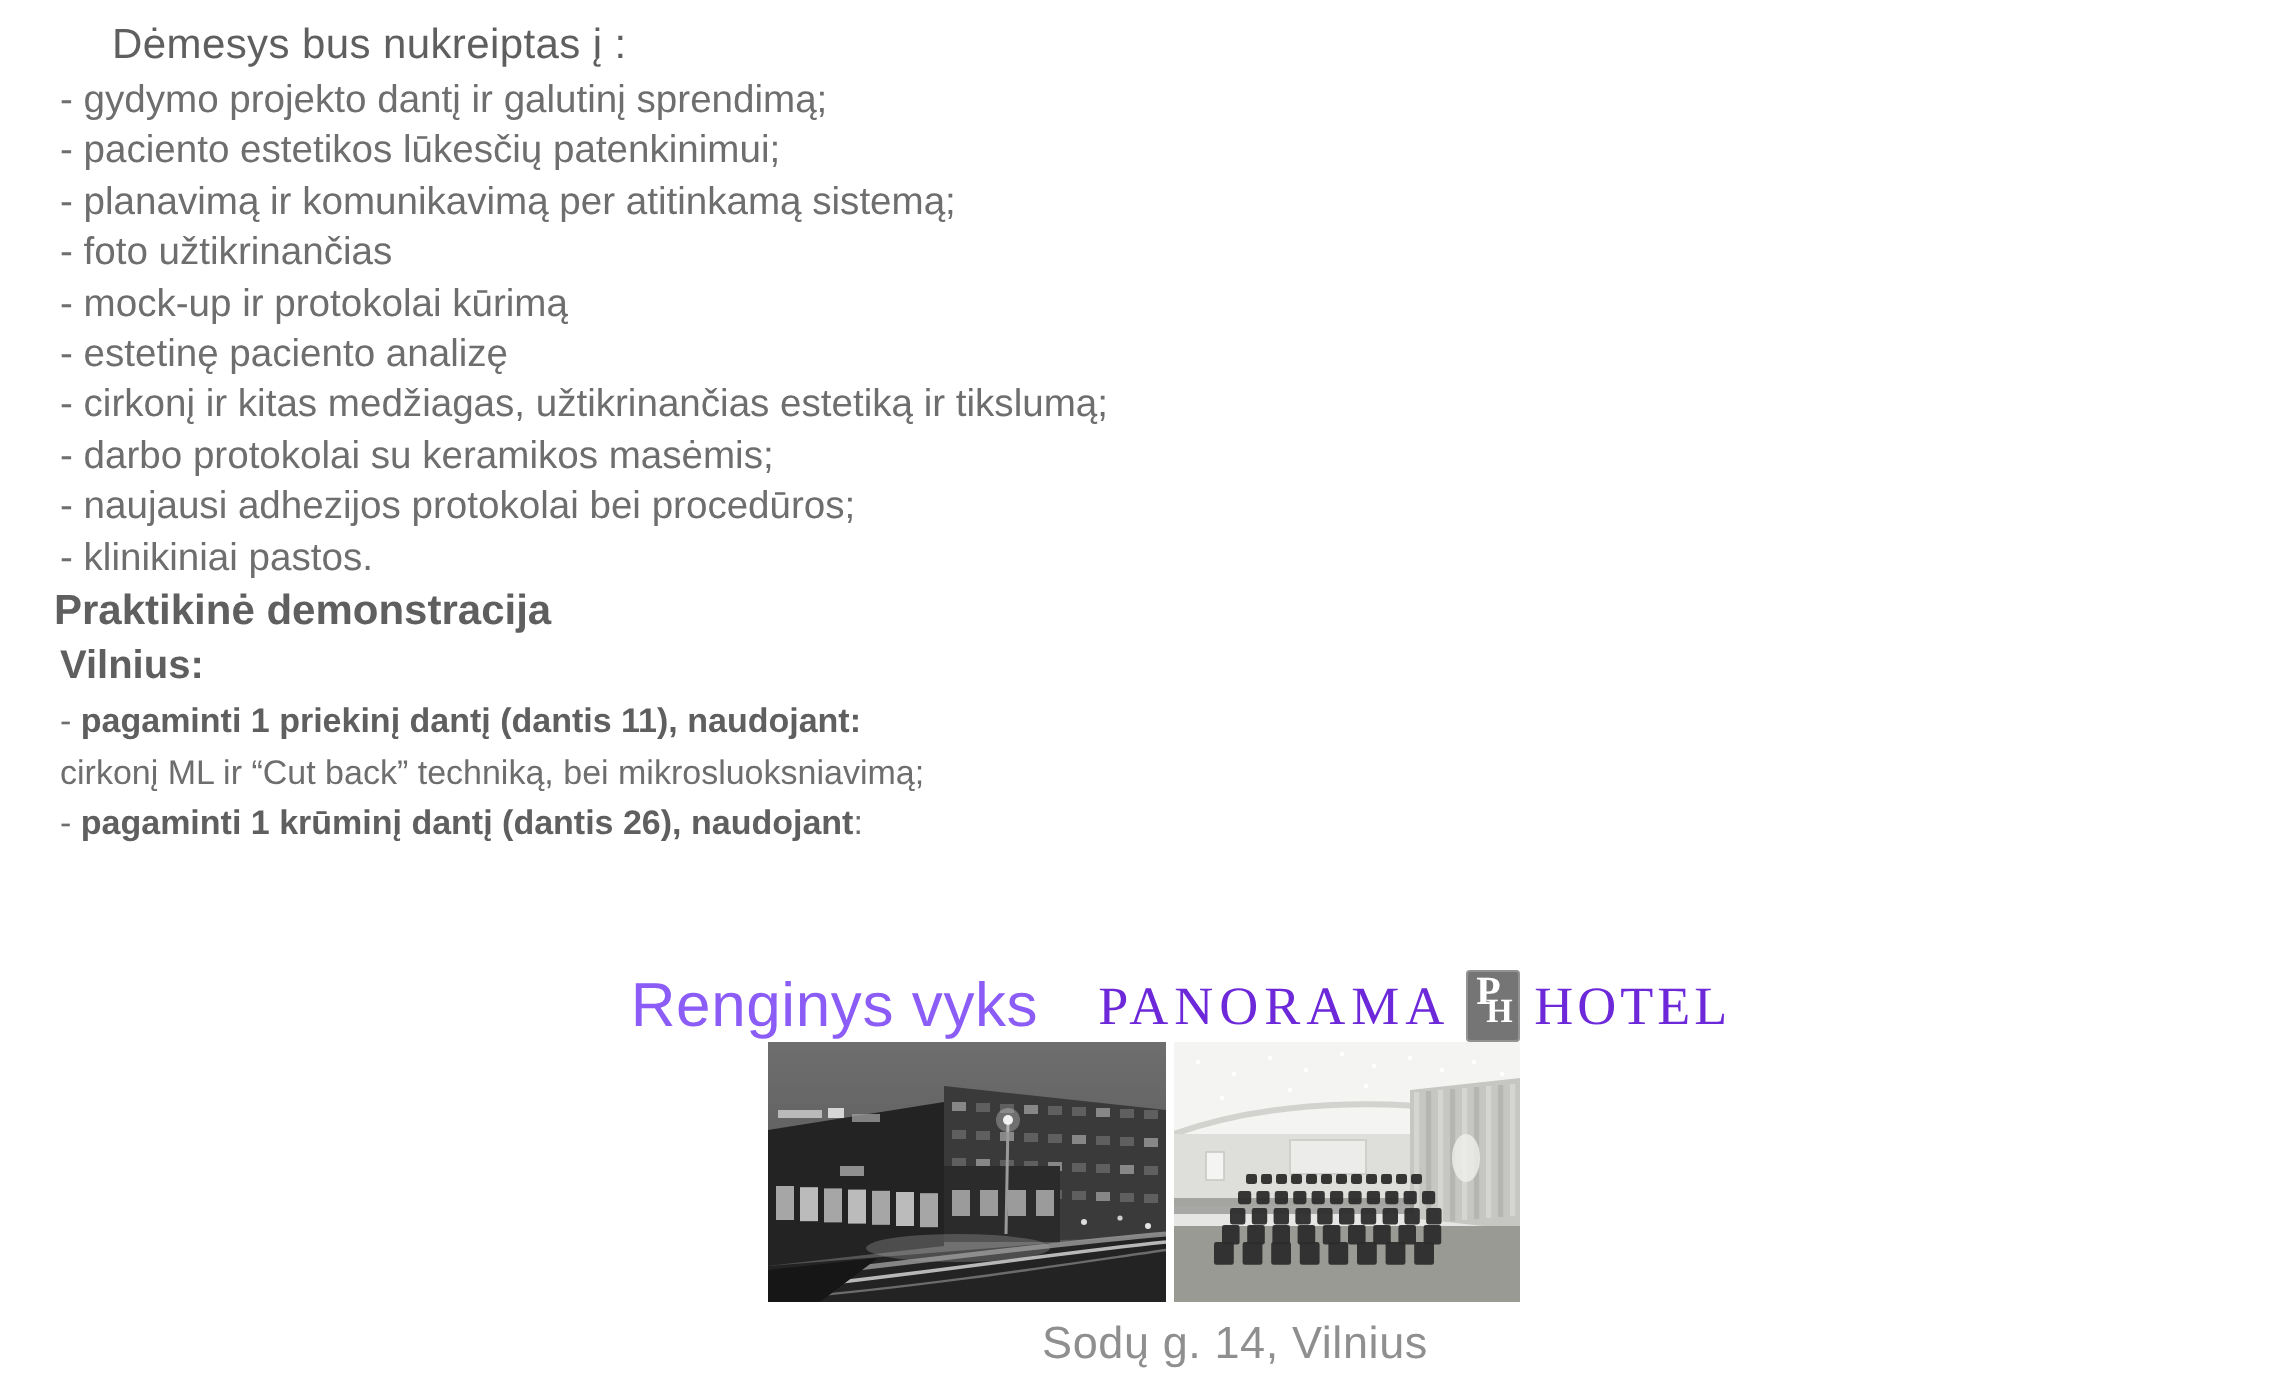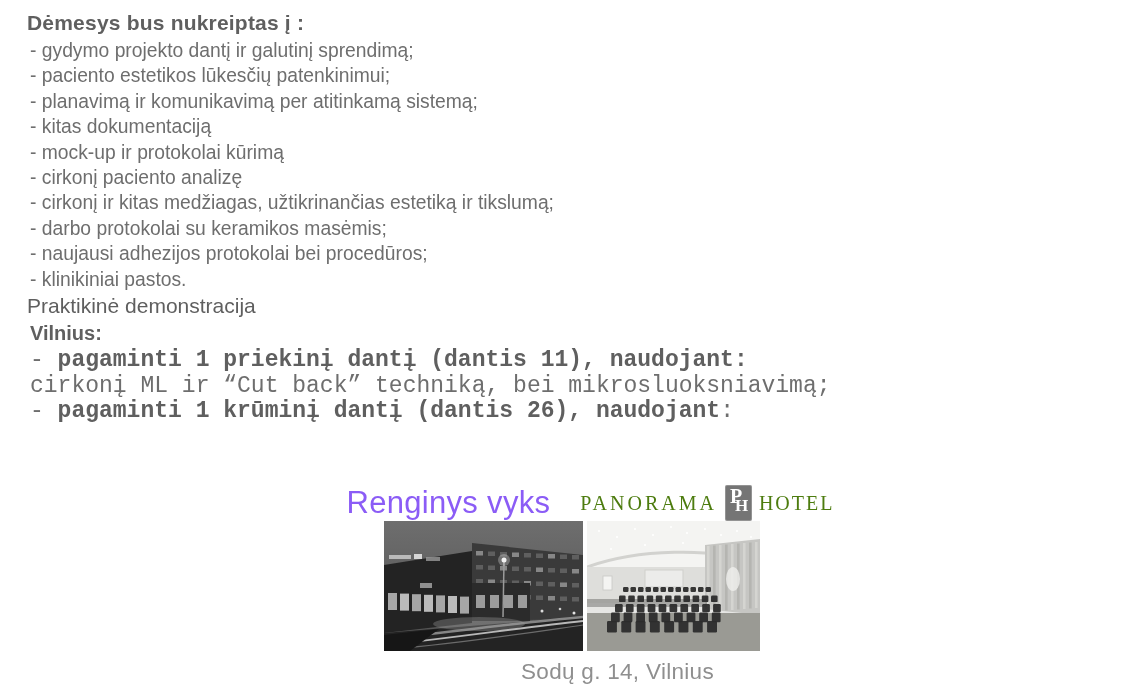--- a/index.html
+++ b/index.html
@@ -1,51 +1,51 @@
 <!DOCTYPE html>
 <html><head>
 <meta charset="utf-8">
 <style>
   html,body{margin:0;padding:0;}
   body{
     width:1147px;height:695px;background:#ffffff;position:relative;overflow:hidden;
     font-family:"Liberation Sans","DejaVu Sans",sans-serif;
   }
   .doc{position:absolute;top:8px;left:27px;width:1110px;color:#6e6e6e;}
-  .h1{font-size:21px;font-weight:bold;color:#5f5f5f;line-height:30px;white-space:nowrap;letter-spacing:.2px;}
+  .h1{font-size:21px;font-weight:normal;color:#5f5f5f;line-height:30px;white-space:nowrap;letter-spacing:.2px;margin-left:29px;}
   .t{font-size:19.3px;line-height:25.4px;white-space:nowrap;padding-left:3px;}
-  .h2{font-size:21px;font-weight:normal;color:#5f5f5f;line-height:27px;white-space:nowrap;}
+  .h2{font-size:21px;font-weight:bold;color:#5f5f5f;line-height:27px;white-space:nowrap;}
   .h3{font-size:20px;font-weight:bold;color:#5f5f5f;line-height:29px;white-space:nowrap;padding-left:3px;}
-  .goal{font-size:23px;line-height:25.5px;white-space:nowrap;padding-left:3px;font-family:Liberation Mono, monospace;}
+  .goal{font-size:17px;line-height:25.5px;white-space:nowrap;padding-left:3px;}
   .goal .b{font-weight:bold;color:#5f5f5f;}
   .venue{position:absolute;top:484px;left:0;width:100%;height:38px;display:flex;align-items:center;justify-content:center;transform:translateX(17px);}
   .venue-prefix{font-size:31px;color:#8b5cf6;margin-right:30px;letter-spacing:.3px;}
-  .brand{font-family:"Liberation Serif","DejaVu Serif",serif;font-size:20px;color:#4d7c0f;letter-spacing:3px;}
+  .brand{font-family:"Liberation Serif","DejaVu Serif",serif;font-size:27px;color:#6d28d9;letter-spacing:3px;}
   .brand.suffix{letter-spacing:2px;margin-left:7px;}
   .logo-badge{display:inline-block;position:relative;width:27px;height:36px;background:#757575;border-radius:2px;margin-left:8px;vertical-align:middle;box-shadow:inset 0 0 0 1px rgba(255,255,255,.22);}
   .logo-badge .lp{position:absolute;left:5px;top:1px;font-family:"Liberation Serif","DejaVu Serif",serif;font-size:20px;font-weight:bold;color:#ffffff;line-height:20px;}
   .logo-badge .lh{position:absolute;left:10px;top:12px;font-family:"Liberation Serif","DejaVu Serif",serif;font-size:17px;font-weight:bold;color:#ffffff;line-height:17px;}
   .photo{position:absolute;top:521px;height:130px;overflow:hidden;}
   .photo svg{display:block;width:100%;height:100%;}
   .photo-left{left:384px;width:199px;}
   .photo-right{left:587px;width:173px;}
   .caption{position:absolute;top:659px;left:0;width:1147px;text-align:center;font-size:22.5px;color:#8f8f8f;letter-spacing:.3px;margin-left:44px;}
 </style>
 </head>
 <body>
 
 <div class="doc">
   <div class="h1">Dėmesys bus nukreiptas į :</div>
   <div>
     <div class="t">- gydymo projekto dantį ir galutinį sprendimą;</div>
     <div class="t">- paciento estetikos lūkesčių patenkinimui;</div>
     <div class="t">- planavimą ir komunikavimą per atitinkamą sistemą;</div>
-    <div class="t">- kitas dokumentaciją</div>
+    <div class="t">- foto užtikrinančias</div>
     <div class="t">- mock-up ir protokolai kūrimą</div>
-    <div class="t">- cirkonį paciento analizę</div>
+    <div class="t">- estetinę paciento analizę</div>
     <div class="t">- cirkonį ir kitas medžiagas, užtikrinančias estetiką ir tikslumą;</div>
     <div class="t">- darbo protokolai su keramikos masėmis;</div>
     <div class="t">- naujausi adhezijos protokolai bei procedūros;</div>
     <div class="t">- klinikiniai pastos.</div>
   </div>
   <div class="h2">Praktikinė demonstracija</div>
   <div class="h3">Vilnius:</div>
 
   <div class="goal"><span>- </span><span class="b">pagaminti 1 priekinį dantį (dantis 11), naudojant:</span><span></span></div>
   <div class="goal">cirkonį ML ir “Cut back”  techniką, bei mikrosluoksniavimą;</div>

